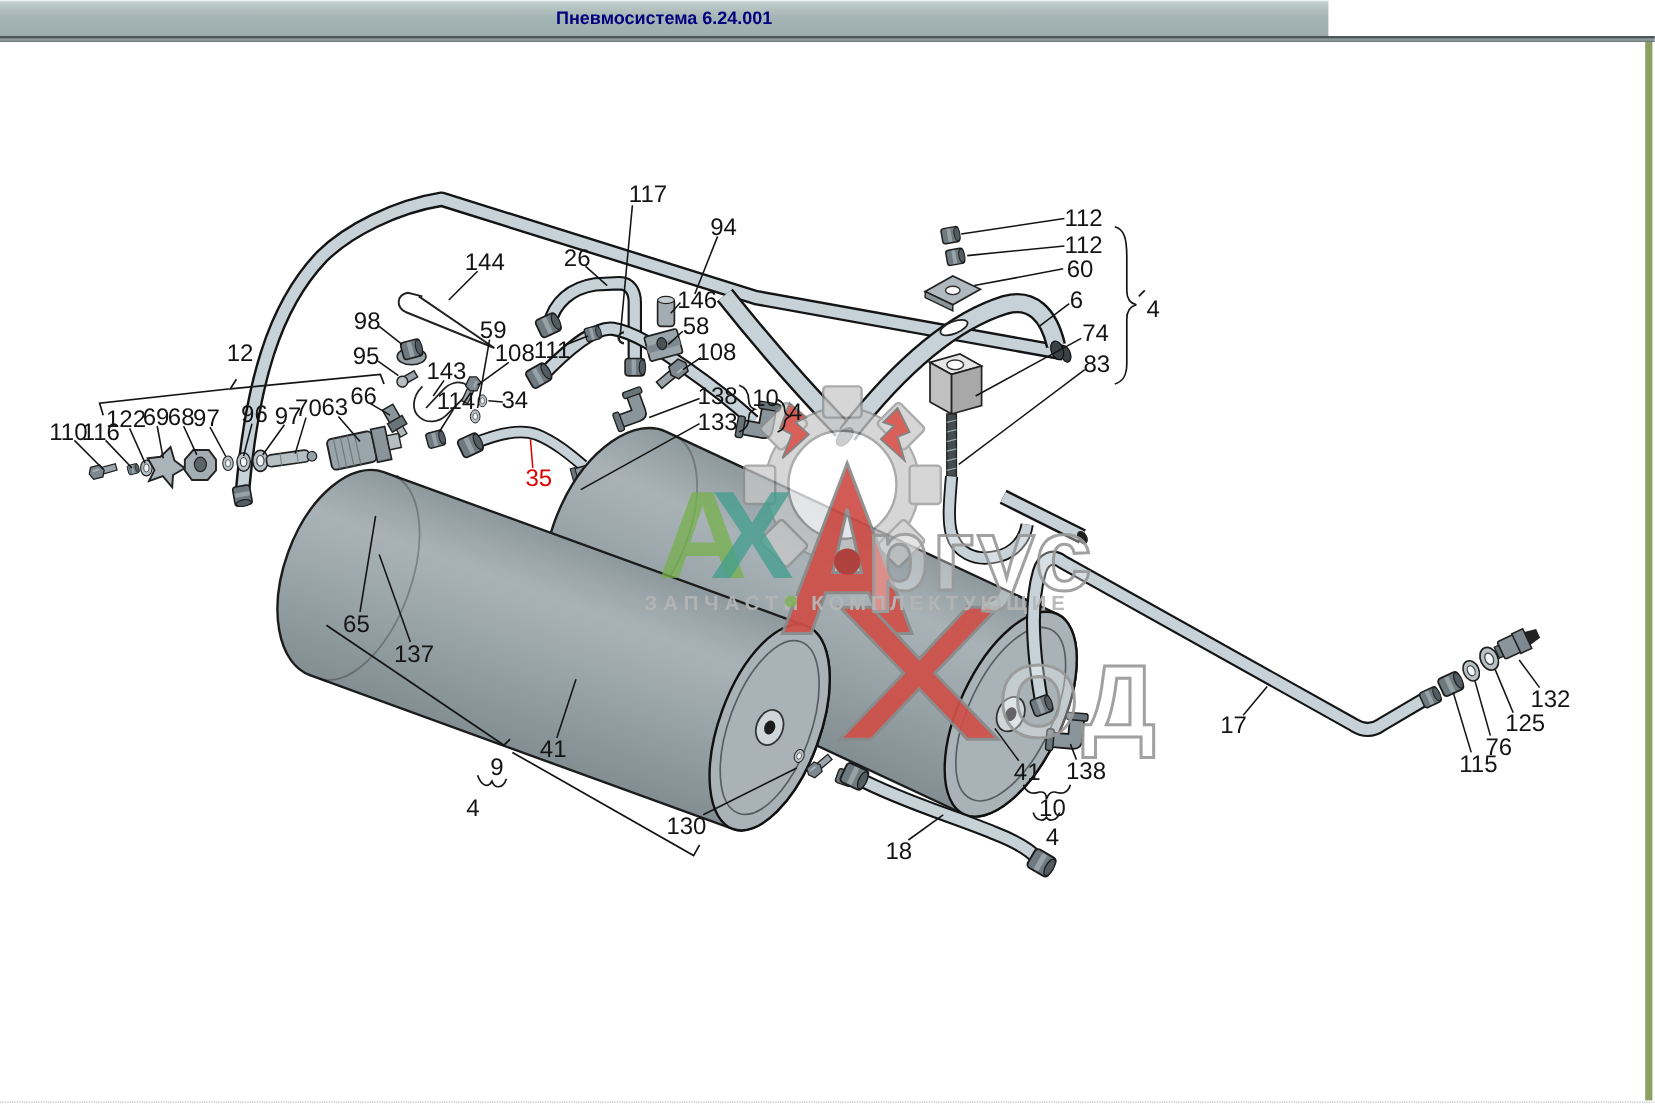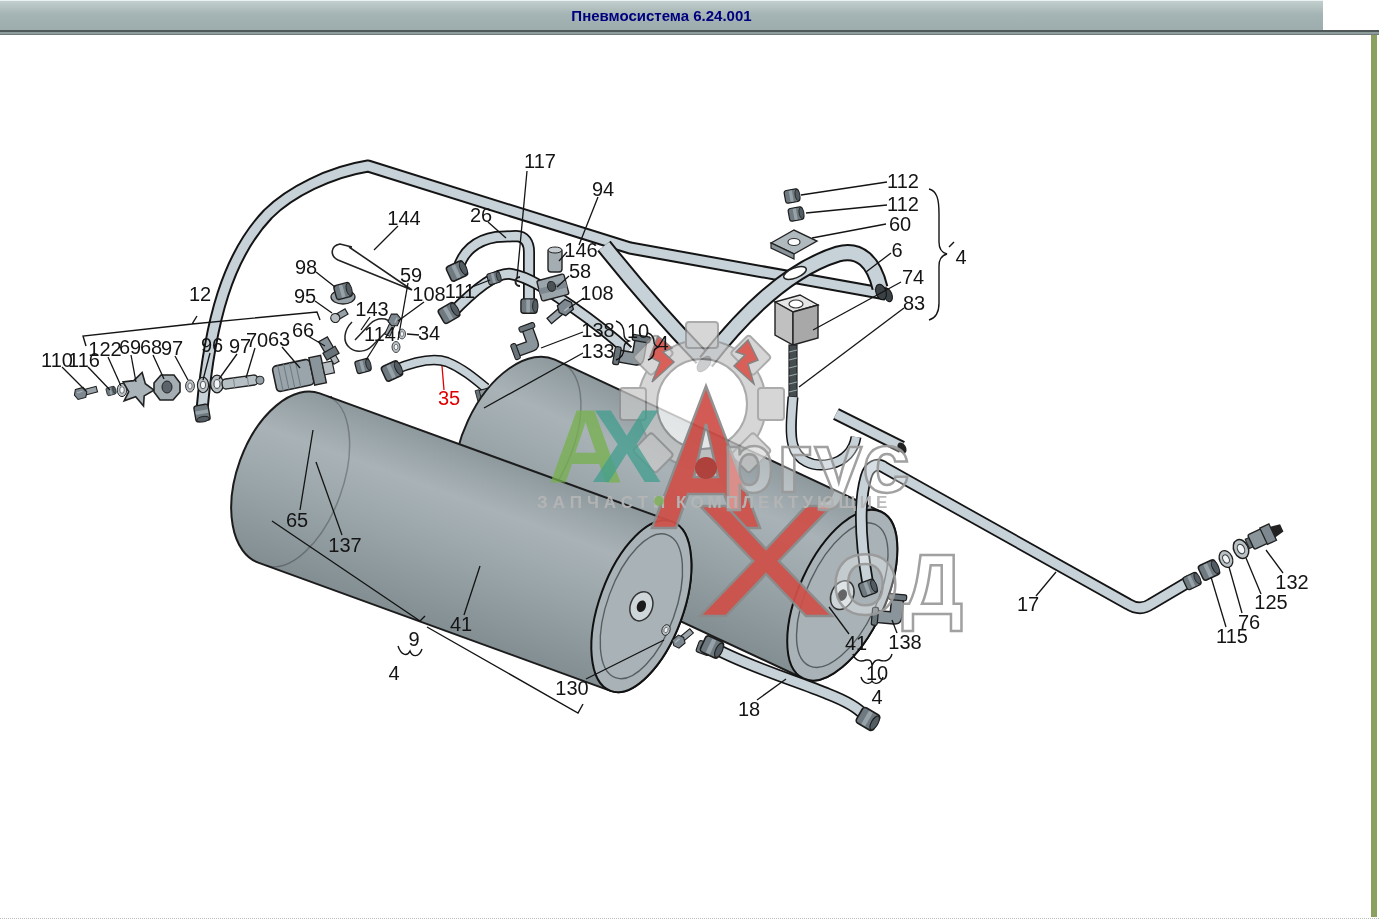--- a/index.html
+++ b/index.html
@@ -1,18 +1,18 @@
 <!DOCTYPE html>
 <html><head>
 <meta charset="utf-8">
 <style>
   html,body{margin:0;padding:0;background:#fff;}
   body{width:1379px;height:921px;position:relative;font-family:"Liberation Sans",sans-serif;overflow:hidden;}
   .titlebar{
-    position:absolute;left:0;top:0;width:1323px;height:30px;
+    position:absolute;left:0;top:0;width:1107px;height:30px;
     background:linear-gradient(180deg,#c3cfcf 0%,#a5b4b4 45%,#9dacac 100%);
     border-top:1px solid #eaf2f2;
     box-sizing:border-box;
     text-align:center;line-height:29px;
     font-weight:bold;font-size:15px;color:#00007e;
   }
   .ridge{
     position:absolute;left:0;top:30px;width:1379px;height:5px;
     background:#8f9c9c;border-top:2px solid #4e5858;border-bottom:1px solid #6f7b7b;
     box-sizing:border-box;

